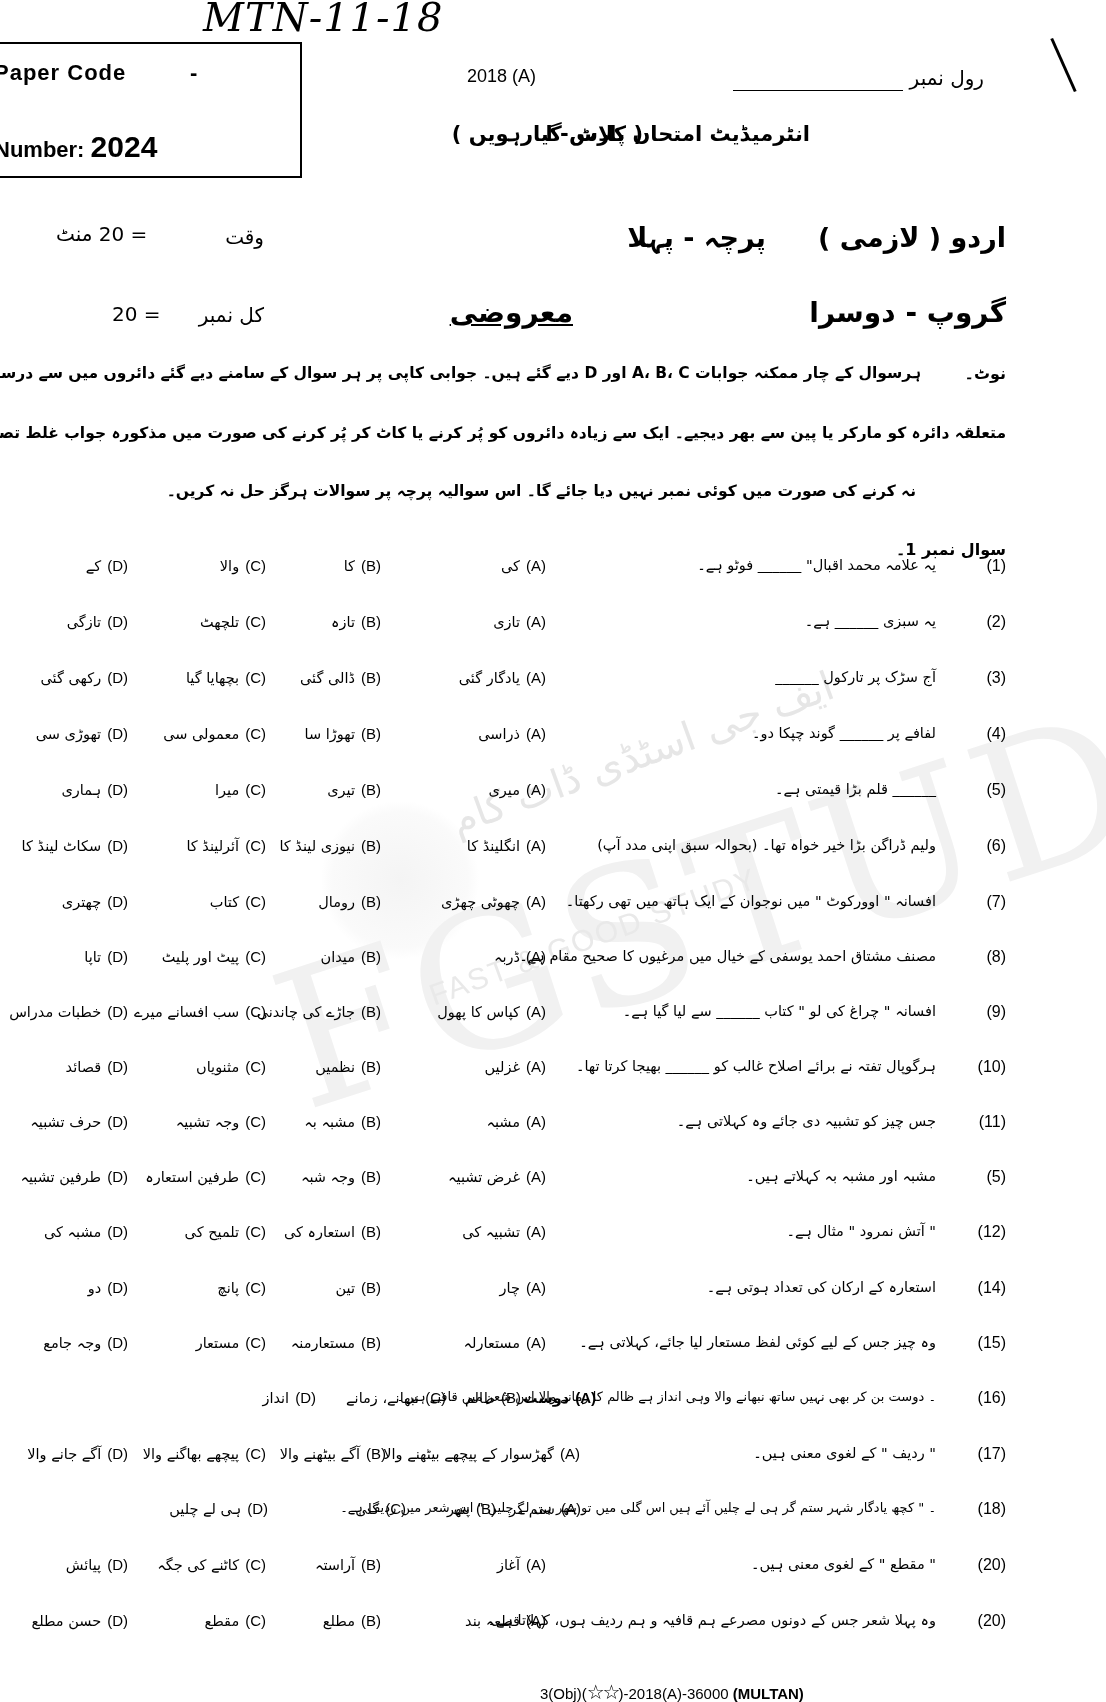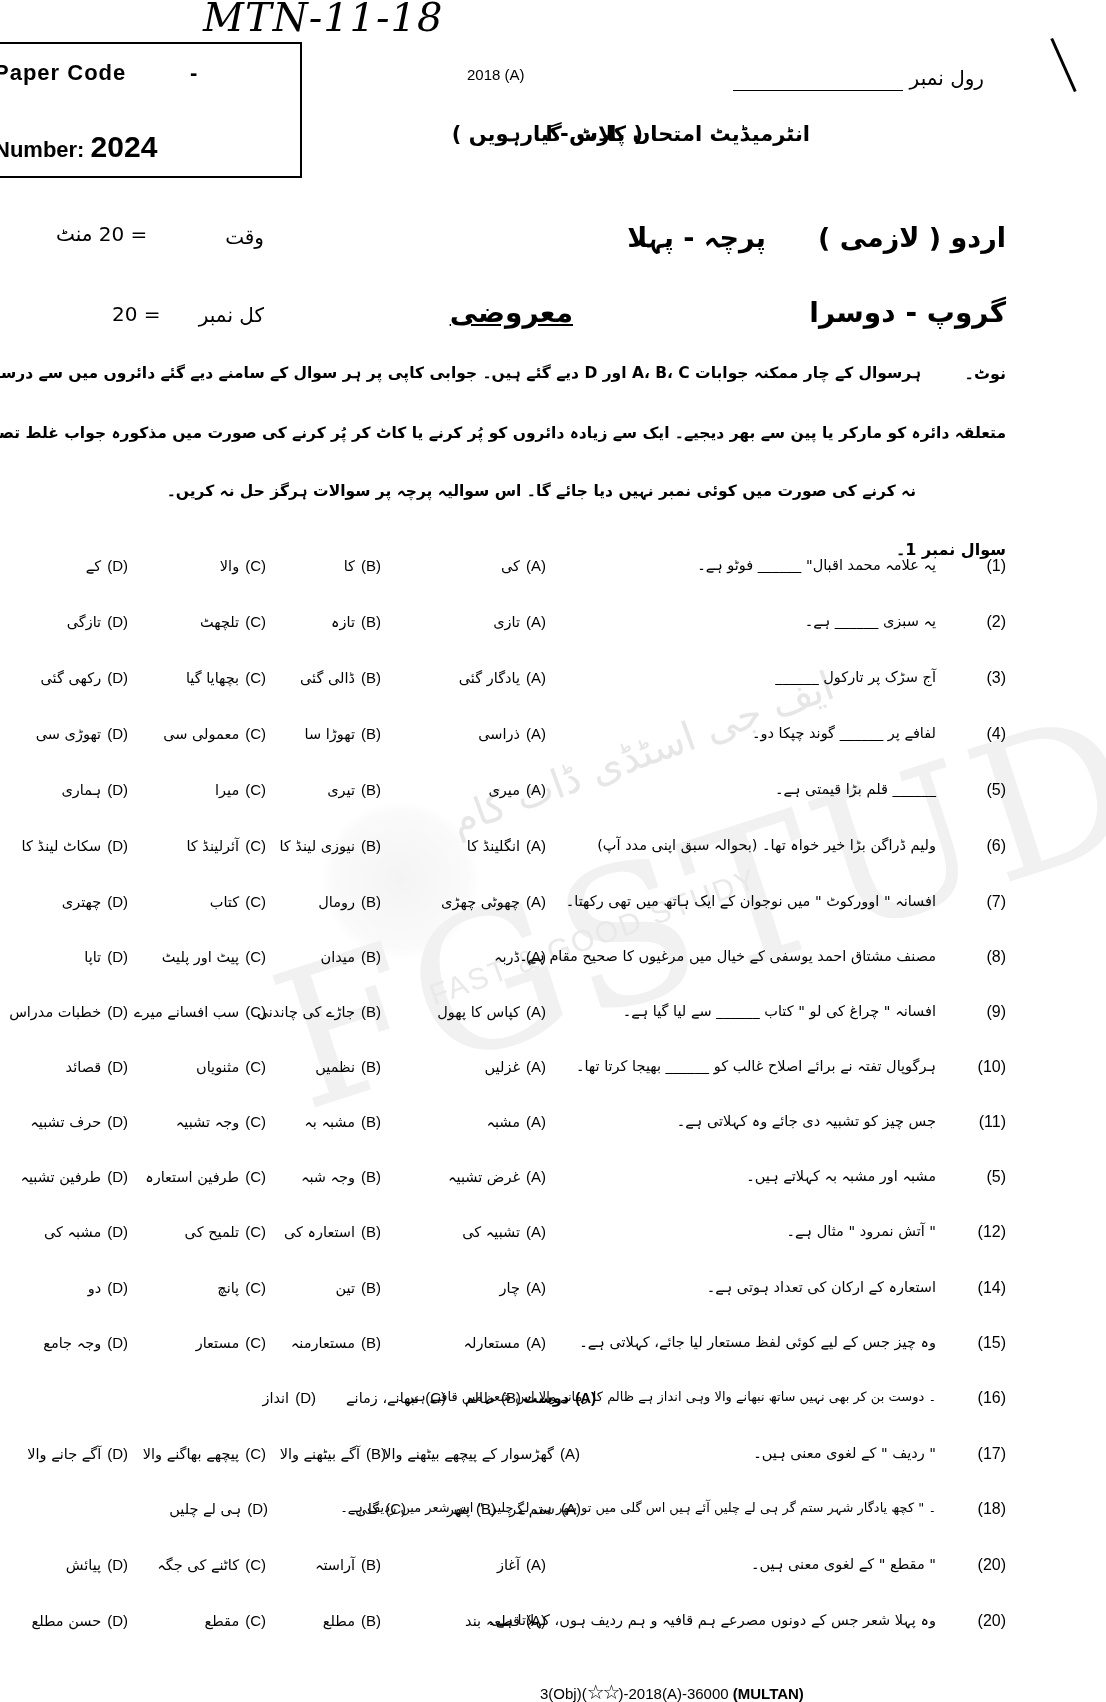--- a/index.html
+++ b/index.html
@@ -37,21 +37,21 @@
       width: 304px; height: 136px;
       border: 2px solid #000;
       border-left: none;
       box-sizing: border-box;
     }
     .code-line-1 { left: -6px; top: 60px; font-size: 22px; font-weight: bold; letter-spacing: 1px; }
     .code-dash { left: 190px; top: 60px; font-size: 22px; font-weight: bold; }
     .code-line-2 { left: -6px; top: 130px; font-size: 22px; font-weight: bold; }
     .code-num { font-size: 30px; }
 
-    .year { left: 467px; top: 66px; font-size: 15px; }
+    .year { left: 467px; top: 66px; font-size: 18px; }
     .roll-label { right: 122px; top: 66px; font-size: 20px; }
     .roll-line { left: 733px; top: 90px; width: 170px; border-bottom: 1.5px solid #000; }
 
     .exam-title { right: 296px; top: 122px; font-size: 21px; font-weight: bold; }
     .class-label { right: 463px; top: 122px; font-size: 21px; font-weight: bold; }
 
     .subject { right: 100px; top: 222px; font-size: 27px; font-weight: bold; }
     .paper-no { right: 340px; top: 222px; font-size: 27px; font-weight: bold; }
     .time-label { right: 842px; top: 225px; font-size: 20px; }
     .time-val { left: 56px; top: 222px; font-size: 20px; }

